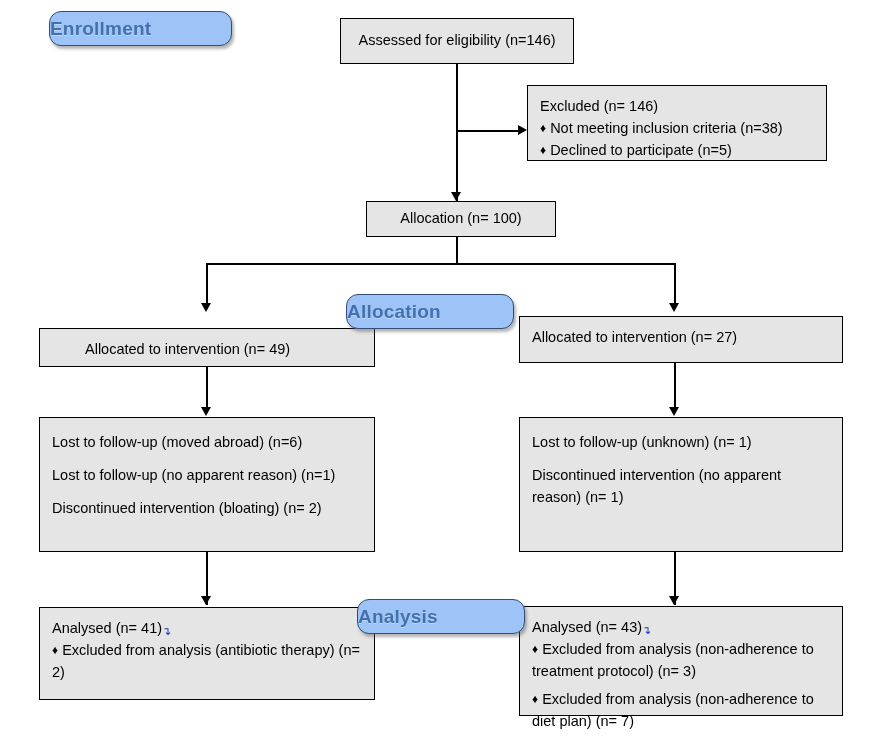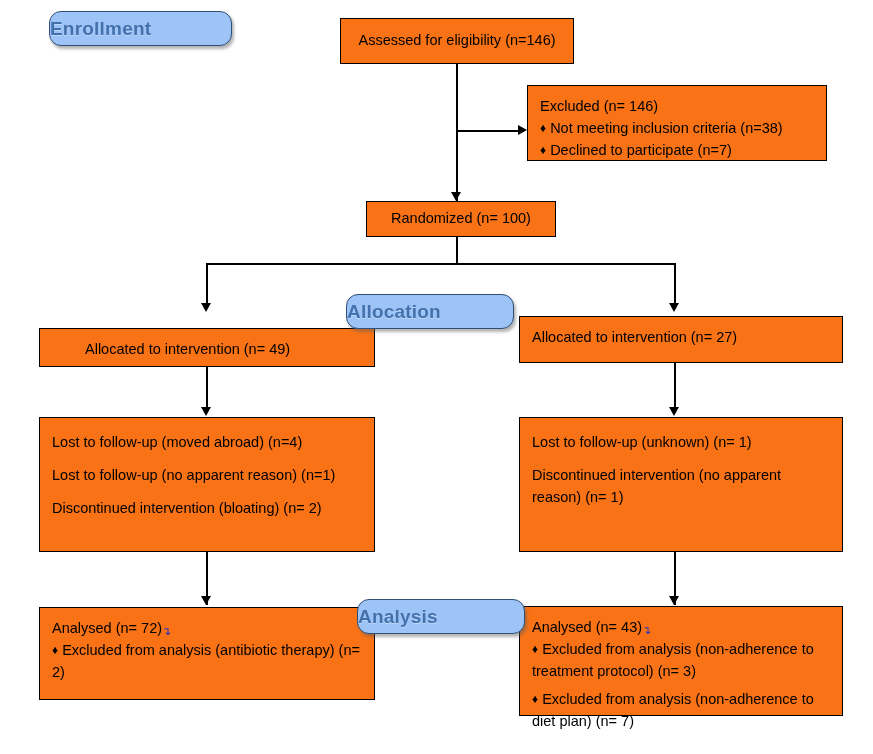--- a/index.html
+++ b/index.html
@@ -10,21 +10,21 @@
     position:relative;
     overflow:hidden;
   }
   #stage{position:absolute;left:0;top:0;width:873px;height:754px;}
 
   
   .box{
     position:absolute;
     box-sizing:border-box;
     border:1.6px solid #000000;
-    background:#f97316;
+    background:#e5e5e5;
     font-size:14.5px;
     color:#000000;
     line-height:1.5;
     z-index:3;
   }
   .box .txt{display:block;}
   .box.center{display:flex;align-items:center;justify-content:center;text-align:center;}
   .box.padded{padding:10px 12px 8px 12px;}
 
   
@@ -87,26 +87,26 @@
 
   <div class="ln hl" style="left:456px;top:130px;width:68px;"></div>
   <div class="arrow-r" style="left:518px;top:125px;"></div>
 
   <div class="box padded" style="left:527px;top:85px;width:300px;height:76px;">
     <span class="txt">Excluded (n= 146)</span>
     <span class="bullet-line">
       <span class="bullet">♦</span><span>Not meeting inclusion criteria (n=38)</span>
     </span>
     <span class="bullet-line">
-      <span class="bullet">♦</span><span>Declined to participate (n=7)</span>
+      <span class="bullet">♦</span><span>Declined to participate (n=5)</span>
     </span>
   </div>
 
   <div class="box center" style="left:366px;top:201px;width:190px;height:36px;">
-    <span class="txt">Randomized (n= 100)</span>
+    <span class="txt">Allocation (n= 100)</span>
   </div>
 
   <div class="ln vl" style="left:456px;top:237px;height:27px;"></div>
   <div class="ln hl" style="left:206px;top:263px;width:469px;"></div>
   <div class="ln vl" style="left:206px;top:263px;height:42px;"></div>
   <div class="arrow-d" style="left:201px;top:303px;"></div>
   <div class="ln vl" style="left:674px;top:263px;height:42px;"></div>
   <div class="arrow-d" style="left:669px;top:303px;"></div>
 
   <div class="box padded" style="left:39px;top:328px;width:336px;height:39px;padding-left:45px;">
@@ -120,41 +120,41 @@
   <div class="stage-label" style="left:346px;top:294px;width:168px;height:35px;">
     <span>Allocation</span>
   </div>
 
   <div class="ln vl" style="left:206px;top:363px;height:45px;"></div>
   <div class="arrow-d" style="left:201px;top:407px;"></div>
   <div class="ln vl" style="left:674px;top:363px;height:45px;"></div>
   <div class="arrow-d" style="left:669px;top:407px;"></div>
 
   <div class="box padded" style="left:39px;top:417px;width:336px;height:135px;padding-top:14px;">
-    <span class="txt">Lost to follow-up (moved abroad) (n=4)</span>
+    <span class="txt">Lost to follow-up (moved abroad) (n=6)</span>
     <span class="gap"></span>
     <span class="txt">Lost to follow-up (no apparent reason) (n=1)</span>
     <span class="gap"></span>
     <span class="txt">Discontinued intervention (bloating) (n= 2)</span>
   </div>
 
   <div class="box padded" style="left:519px;top:417px;width:324px;height:135px;padding-top:14px;">
     <span class="txt">Lost to follow-up (unknown) (n= 1)</span>
     <span class="gap"></span>
     <span class="txt">Discontinued intervention (no apparent reason) (n= 1)</span>
   </div>
 
 
   <div class="ln vl" style="left:206px;top:552px;height:53px;"></div>
   <div class="arrow-d" style="left:201px;top:596px;"></div>
   <div class="ln vl" style="left:674px;top:552px;height:53px;"></div>
   <div class="arrow-d" style="left:669px;top:596px;"></div>
 
   <div class="box padded" style="left:39px;top:607px;width:336px;height:93px;">
-    <span class="txt"><span>Analysed (n= 72)</span><span class="cmark">↴</span></span>
+    <span class="txt"><span>Analysed (n= 41)</span><span class="cmark">↴</span></span>
     <span class="bullet-line">
       <span class="bullet">♦</span><span>Excluded from analysis (antibiotic therapy) (n= 2)</span>
     </span>
   </div>
 
   <div class="box padded" style="left:519px;top:606px;width:324px;height:110px;">
     <span class="txt"><span>Analysed (n= 43)</span><span class="cmark">↴</span></span>
     <span class="bullet-line">
       <span class="bullet">♦</span><span>Excluded from analysis (non-adherence to treatment protocol) (n= 3)</span>
     </span>

